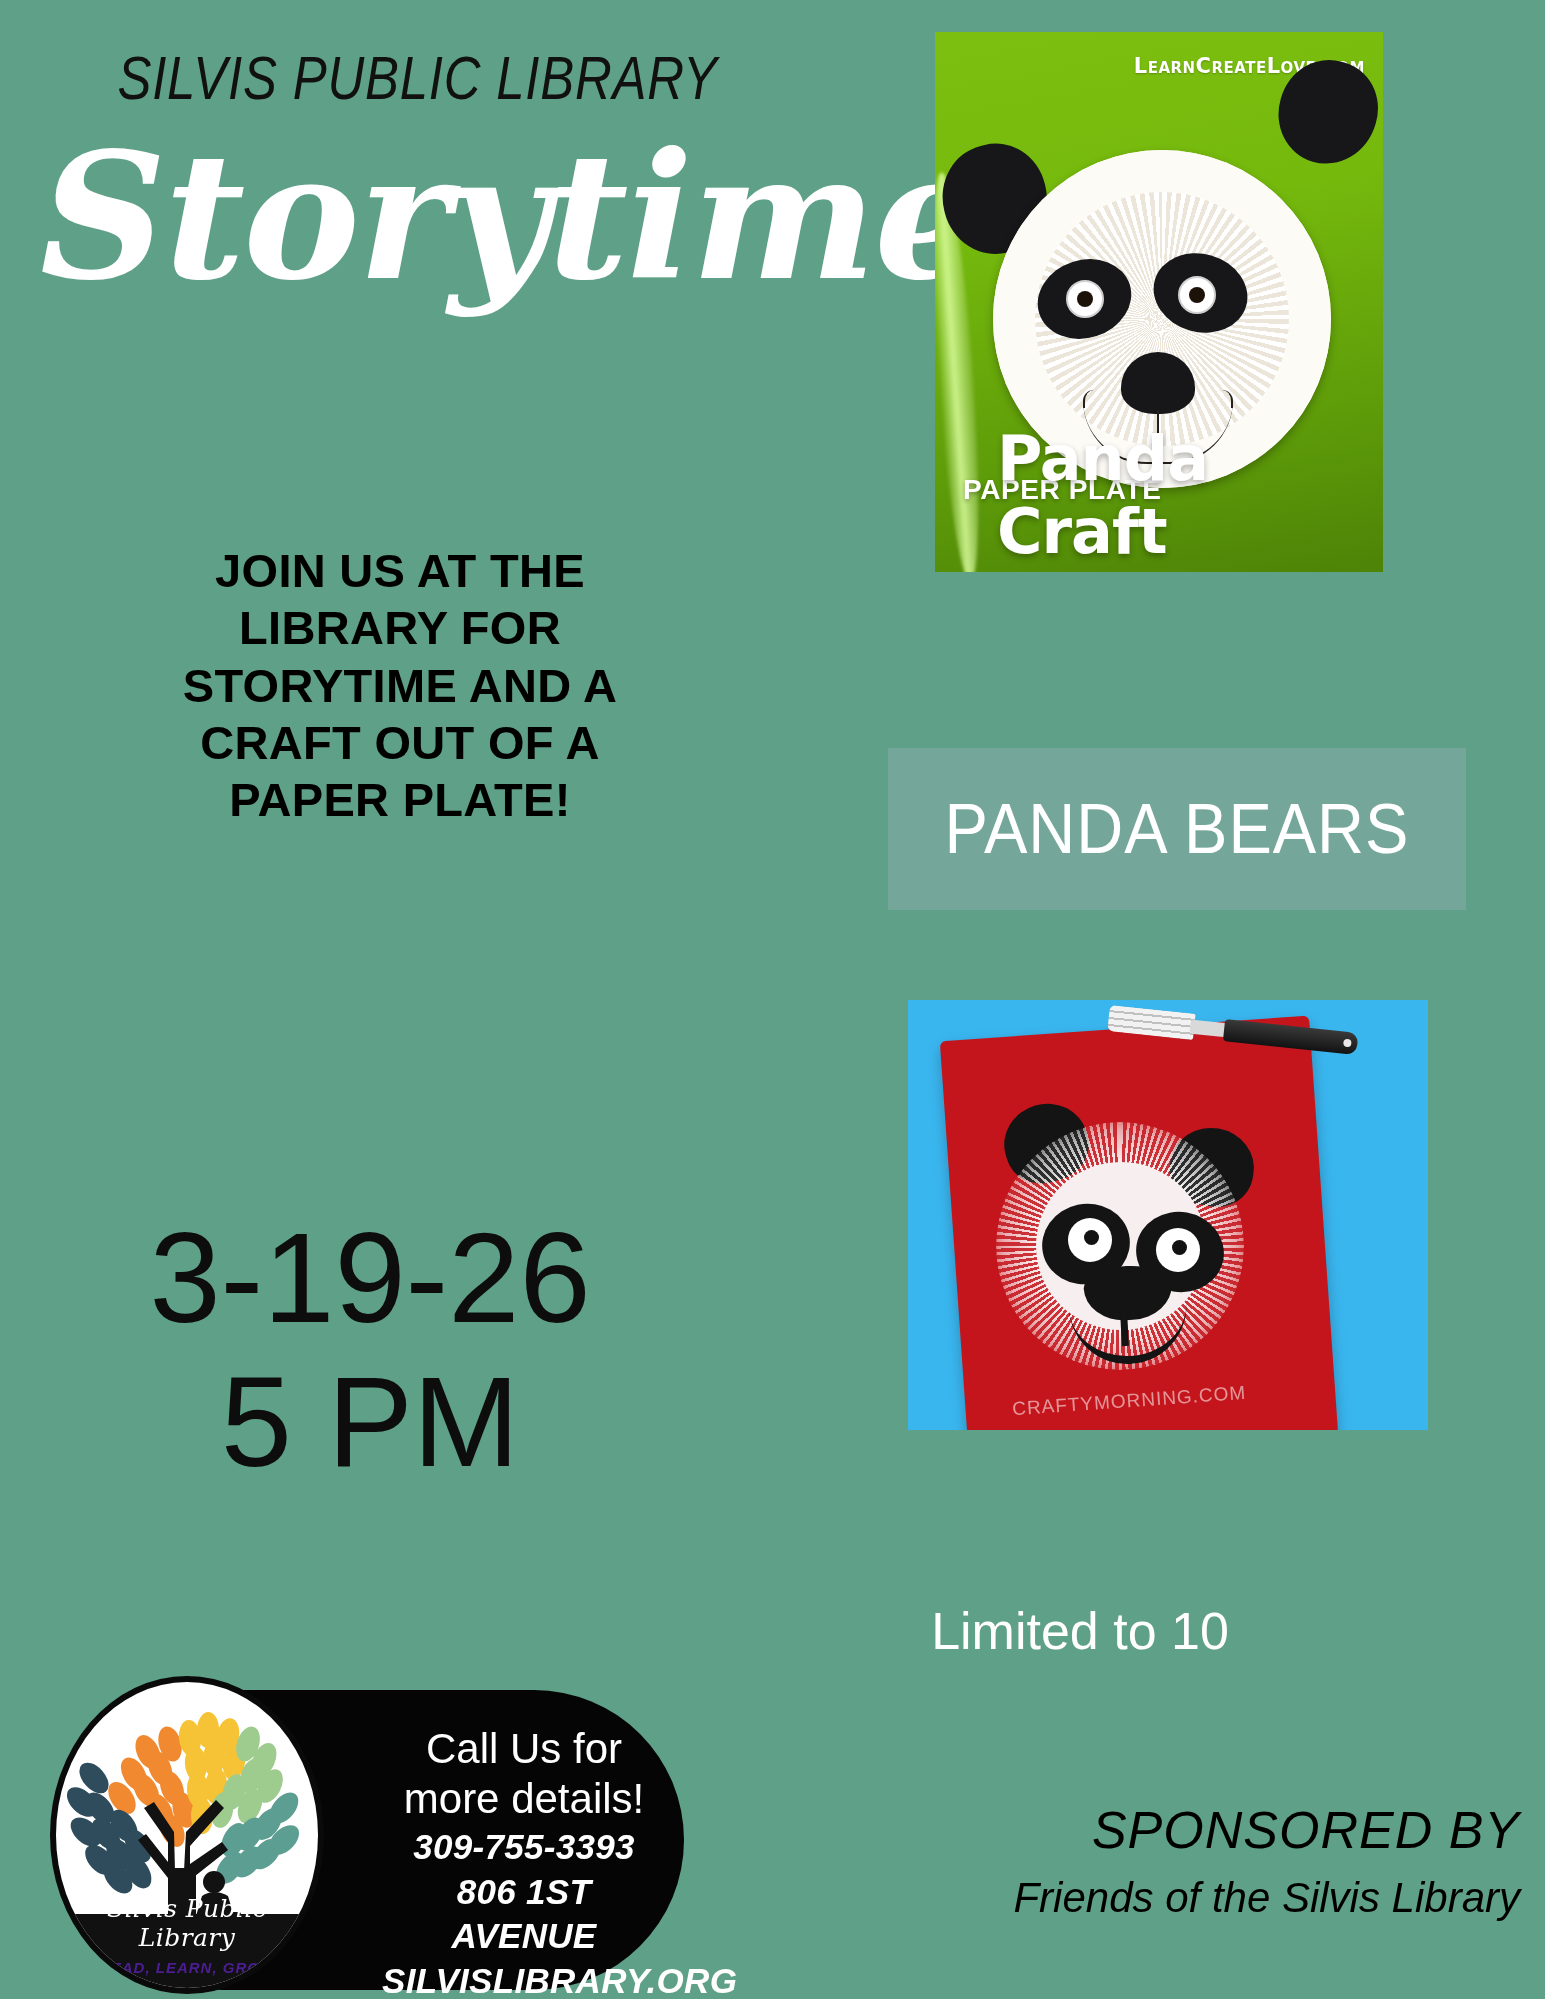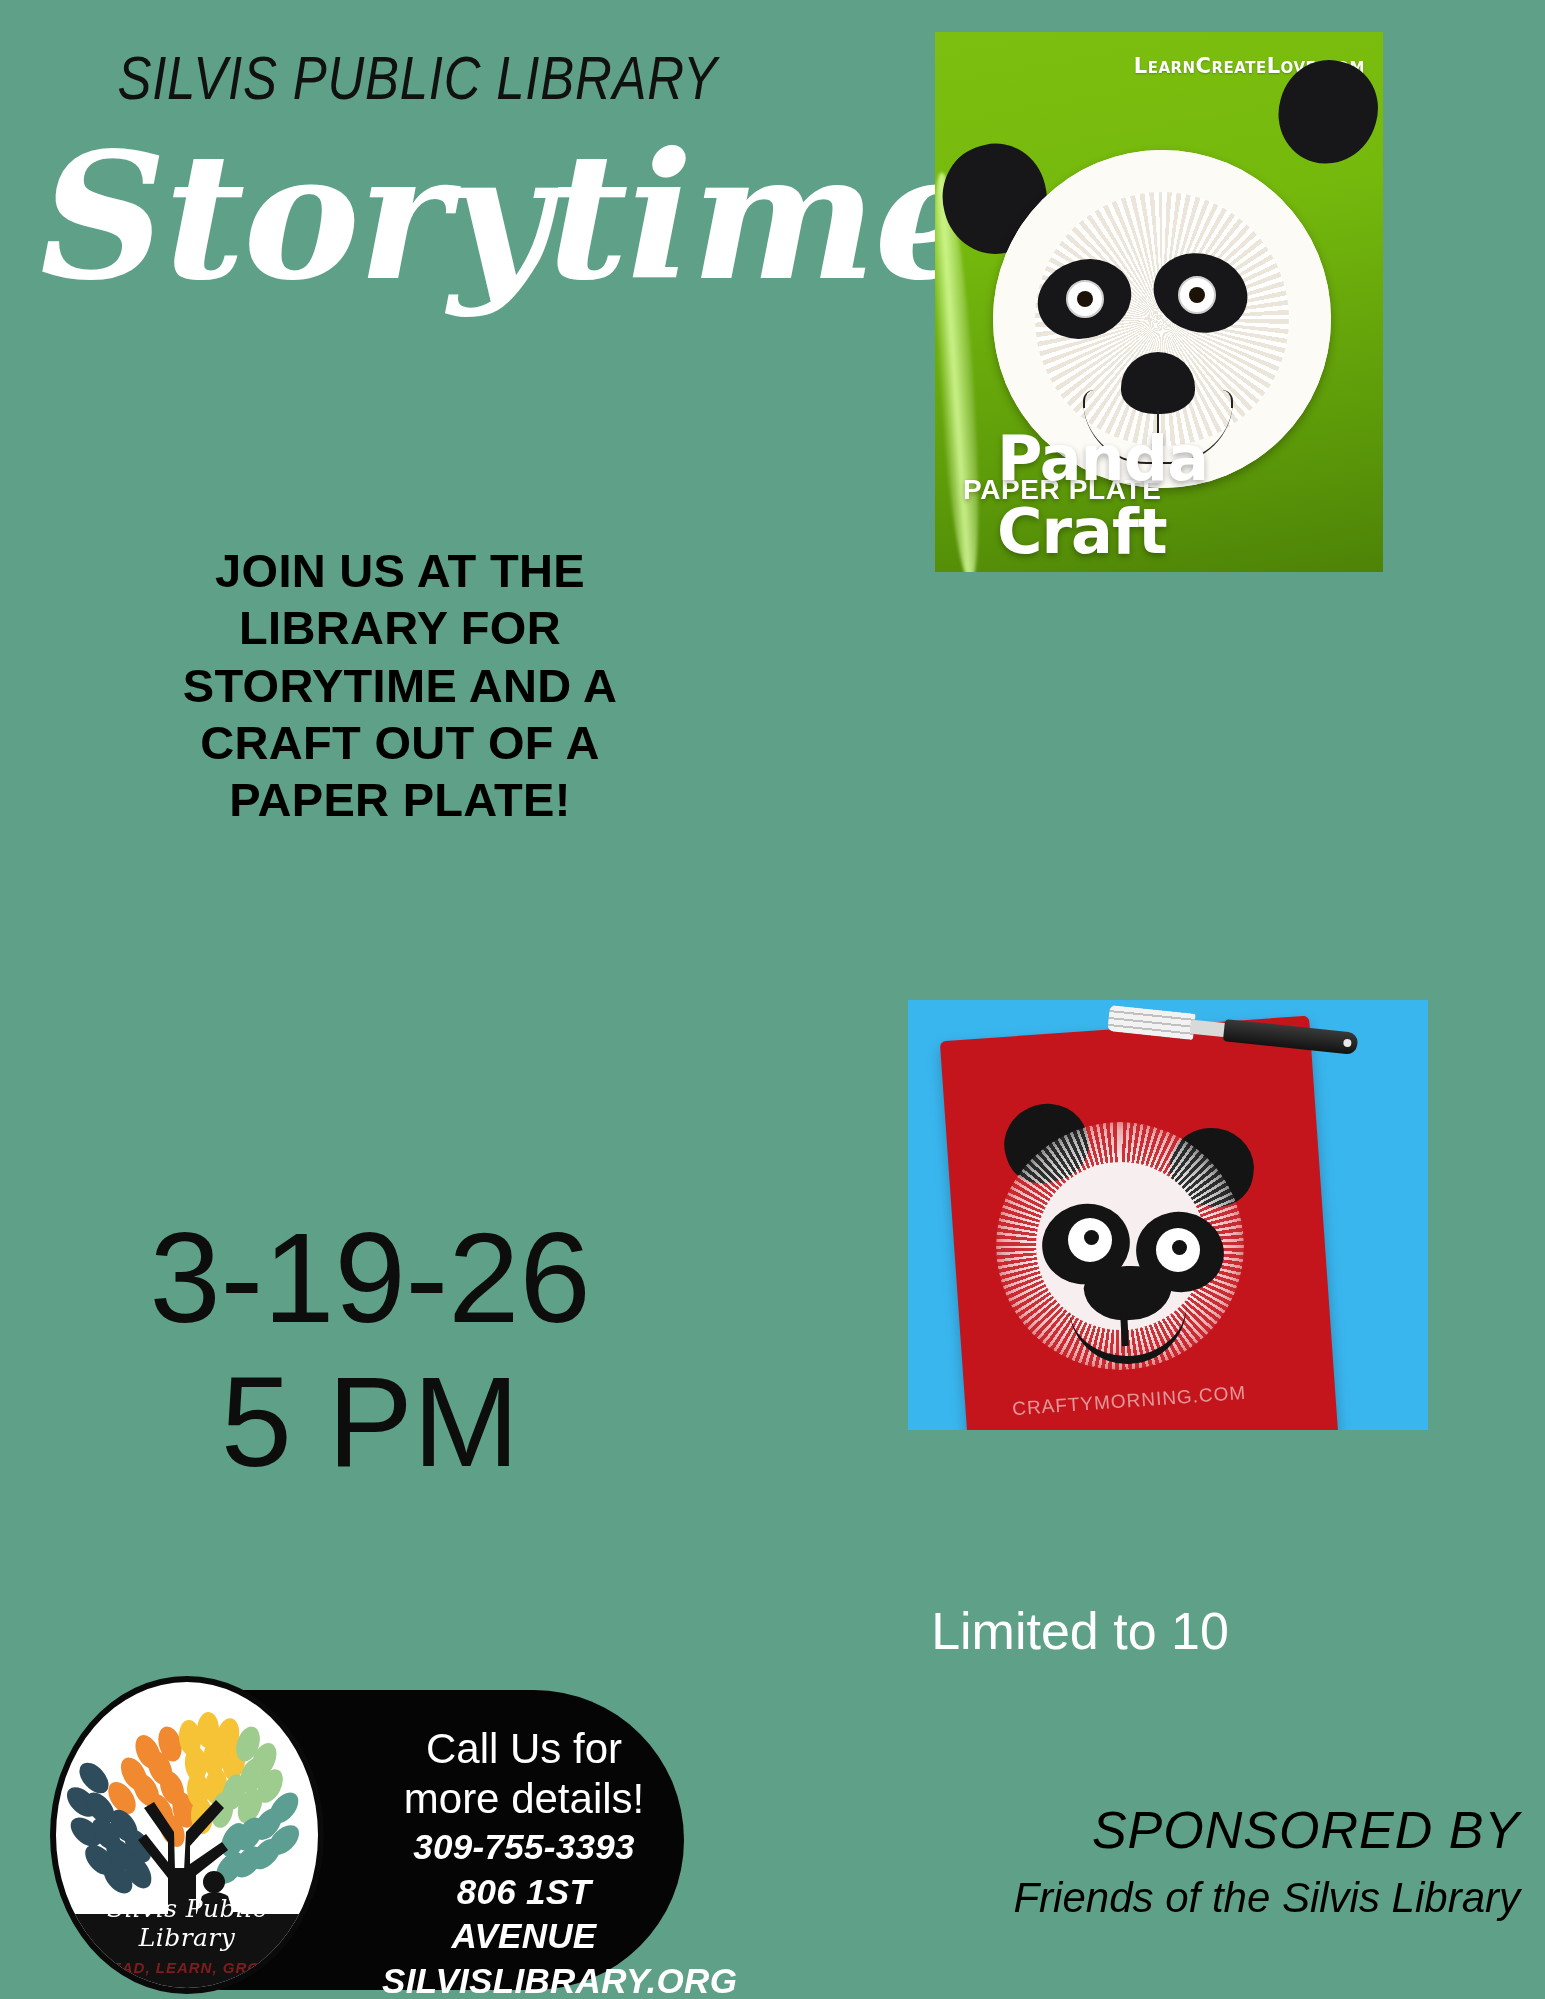--- a/index.html
+++ b/index.html
@@ -464,21 +464,21 @@
     font-family: "DejaVu Serif", serif;
     font-style: italic;
     font-size: 25px;
     letter-spacing: 0.4px;
   }
   .logo-tag {
     position: absolute;
     left: 0; bottom: 12px;
     width: 100%;
     text-align: center;
-    color: #7f1d1d;
+    color: #4c1d95;
     font-family: "Liberation Sans", sans-serif;
     font-style: italic;
     font-weight: 700;
     font-size: 15px;
     letter-spacing: 1px;
   }
 </style>
 </head>
 <body>
 
@@ -502,20 +502,23 @@
     <div class="p1-eye r"></div>
     <div class="p1-pupil l"></div>
     <div class="p1-pupil r"></div>
     <div class="p1-nose"></div>
     <div class="p1-stem"></div>
     <div class="p1-mouth"></div>
     <div class="p1-cap1">PAPER PLATE</div>
     <div class="p1-cap2">Panda Craft</div>
   </div>
 
+  <div class="banner">
+    <span class="banner-text">PANDA BEARS</span>
+  </div>
 
   <div class="photo2">
     <div class="p2-card"></div>
     <div class="p2-fork">
       <div class="p2-fork-head"></div>
       <div class="p2-fork-neck"></div>
       <div class="p2-fork-handle"></div>
     </div>
     <div class="p2-ear l"></div>
     <div class="p2-ear r"></div>

